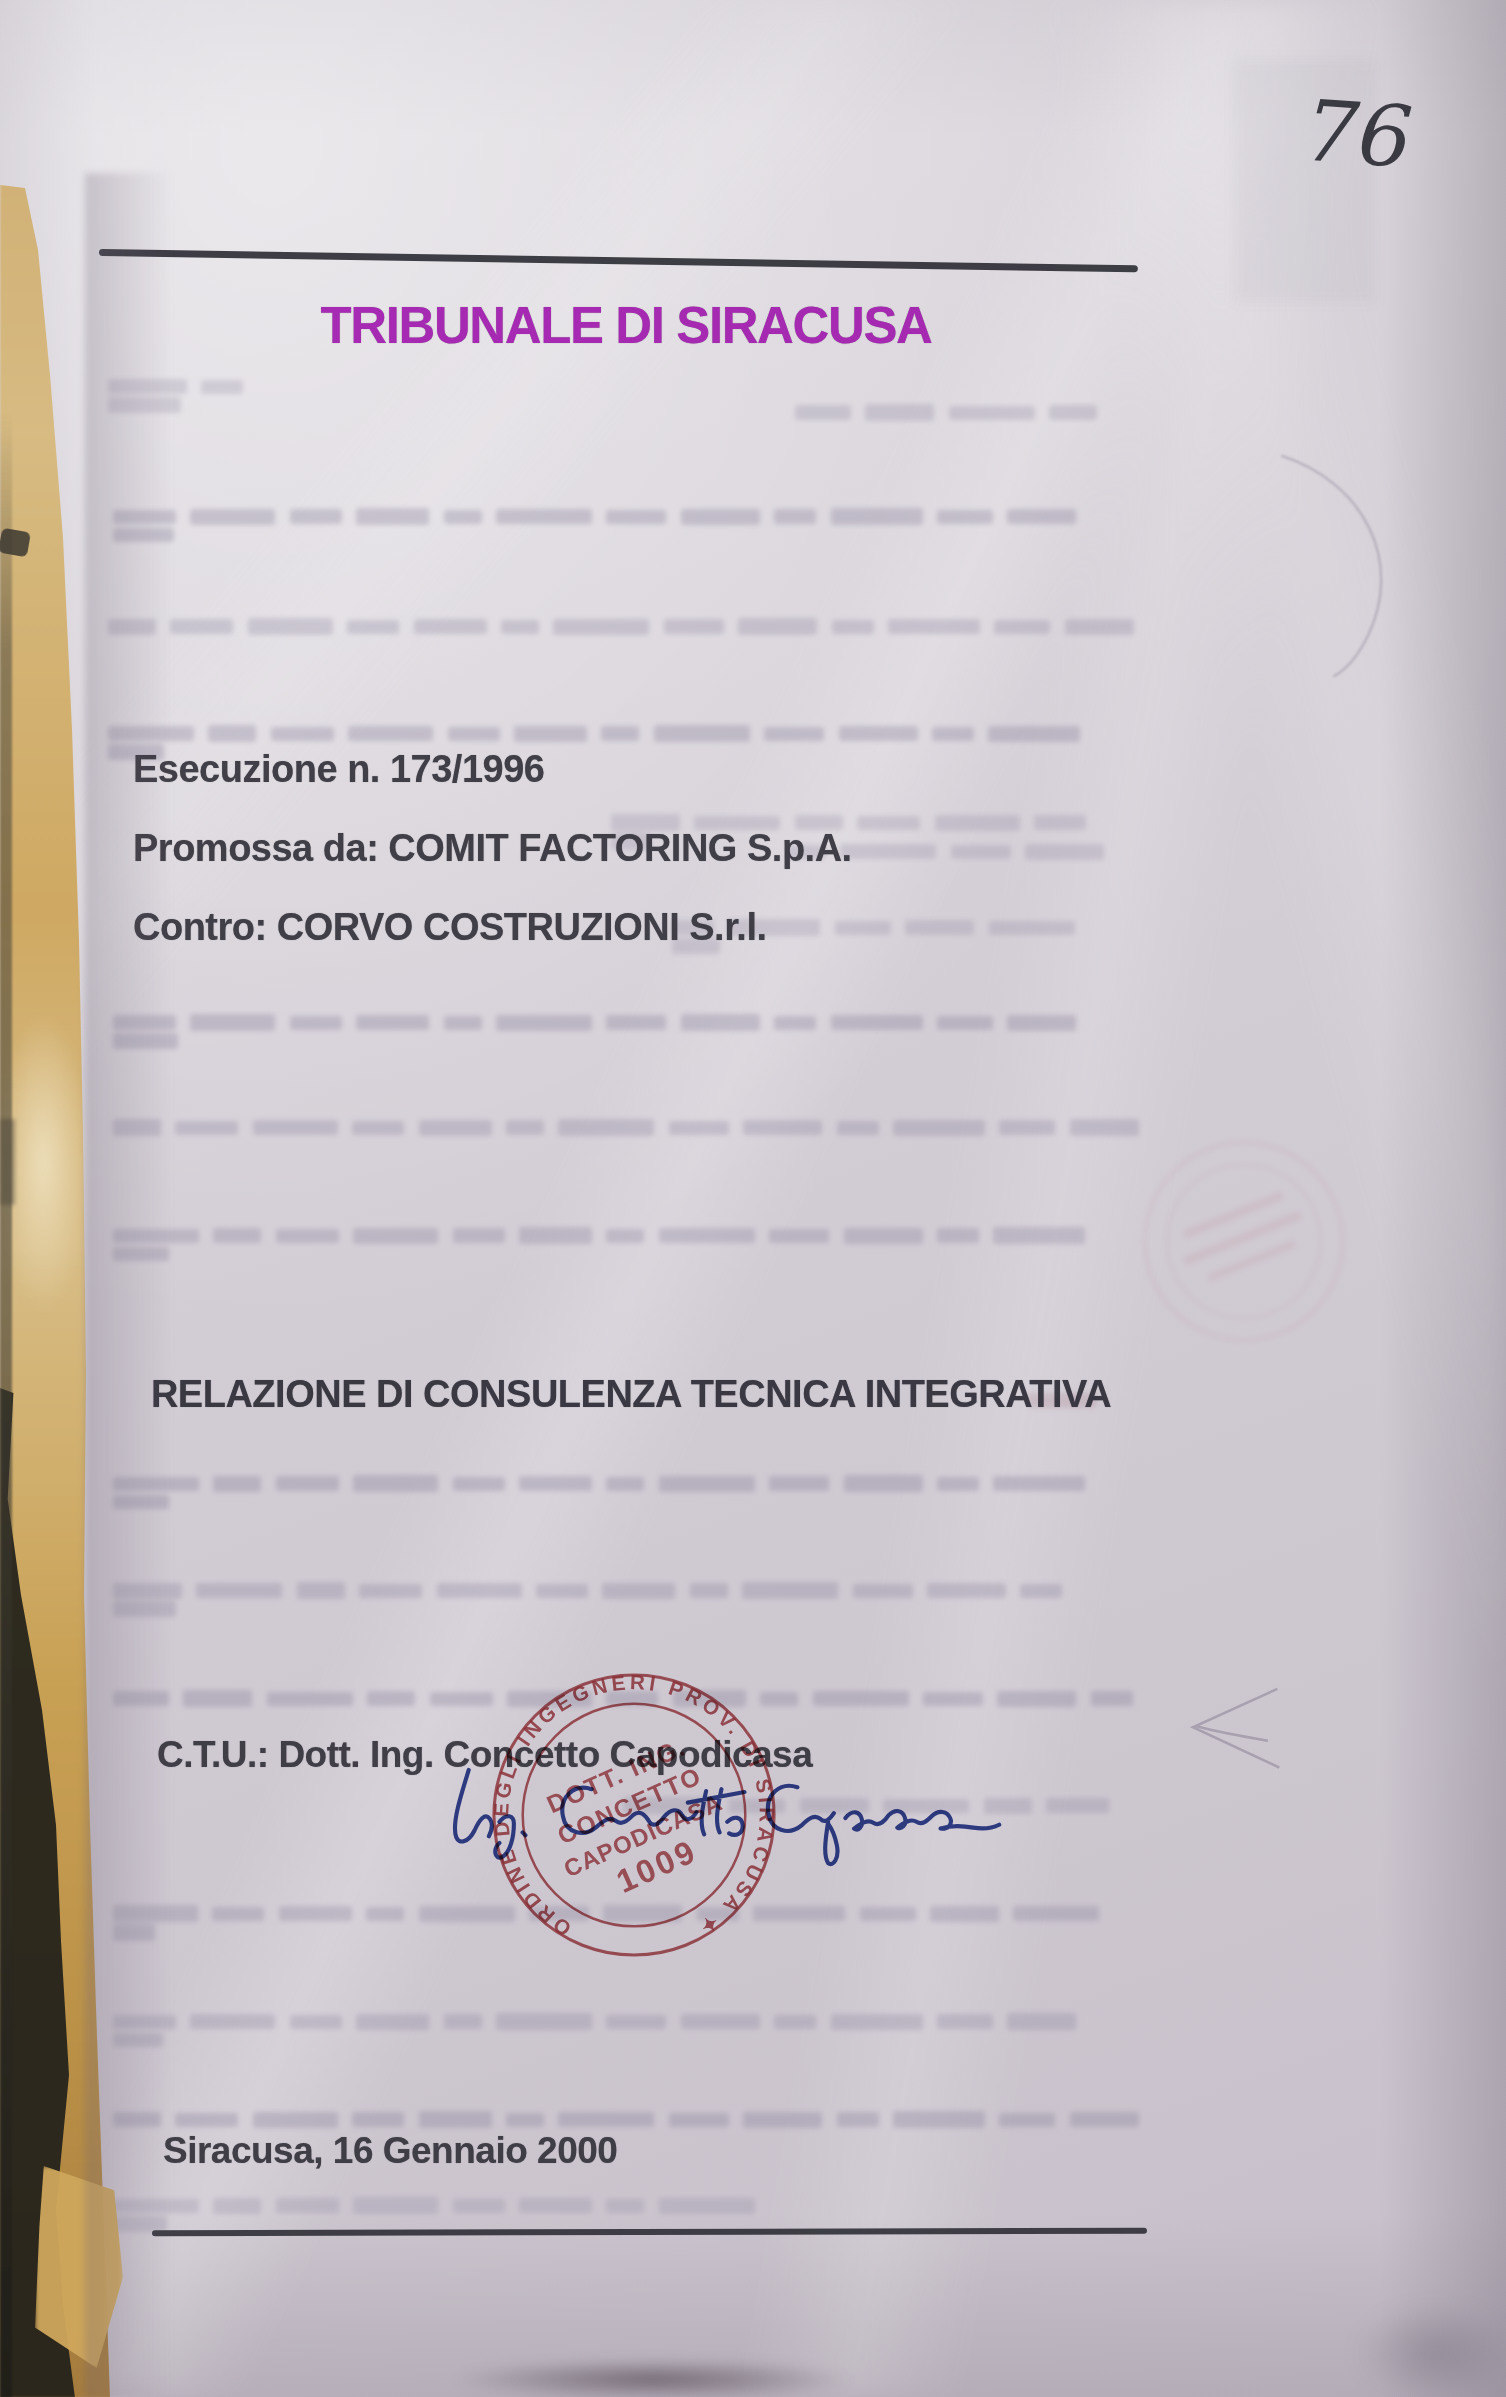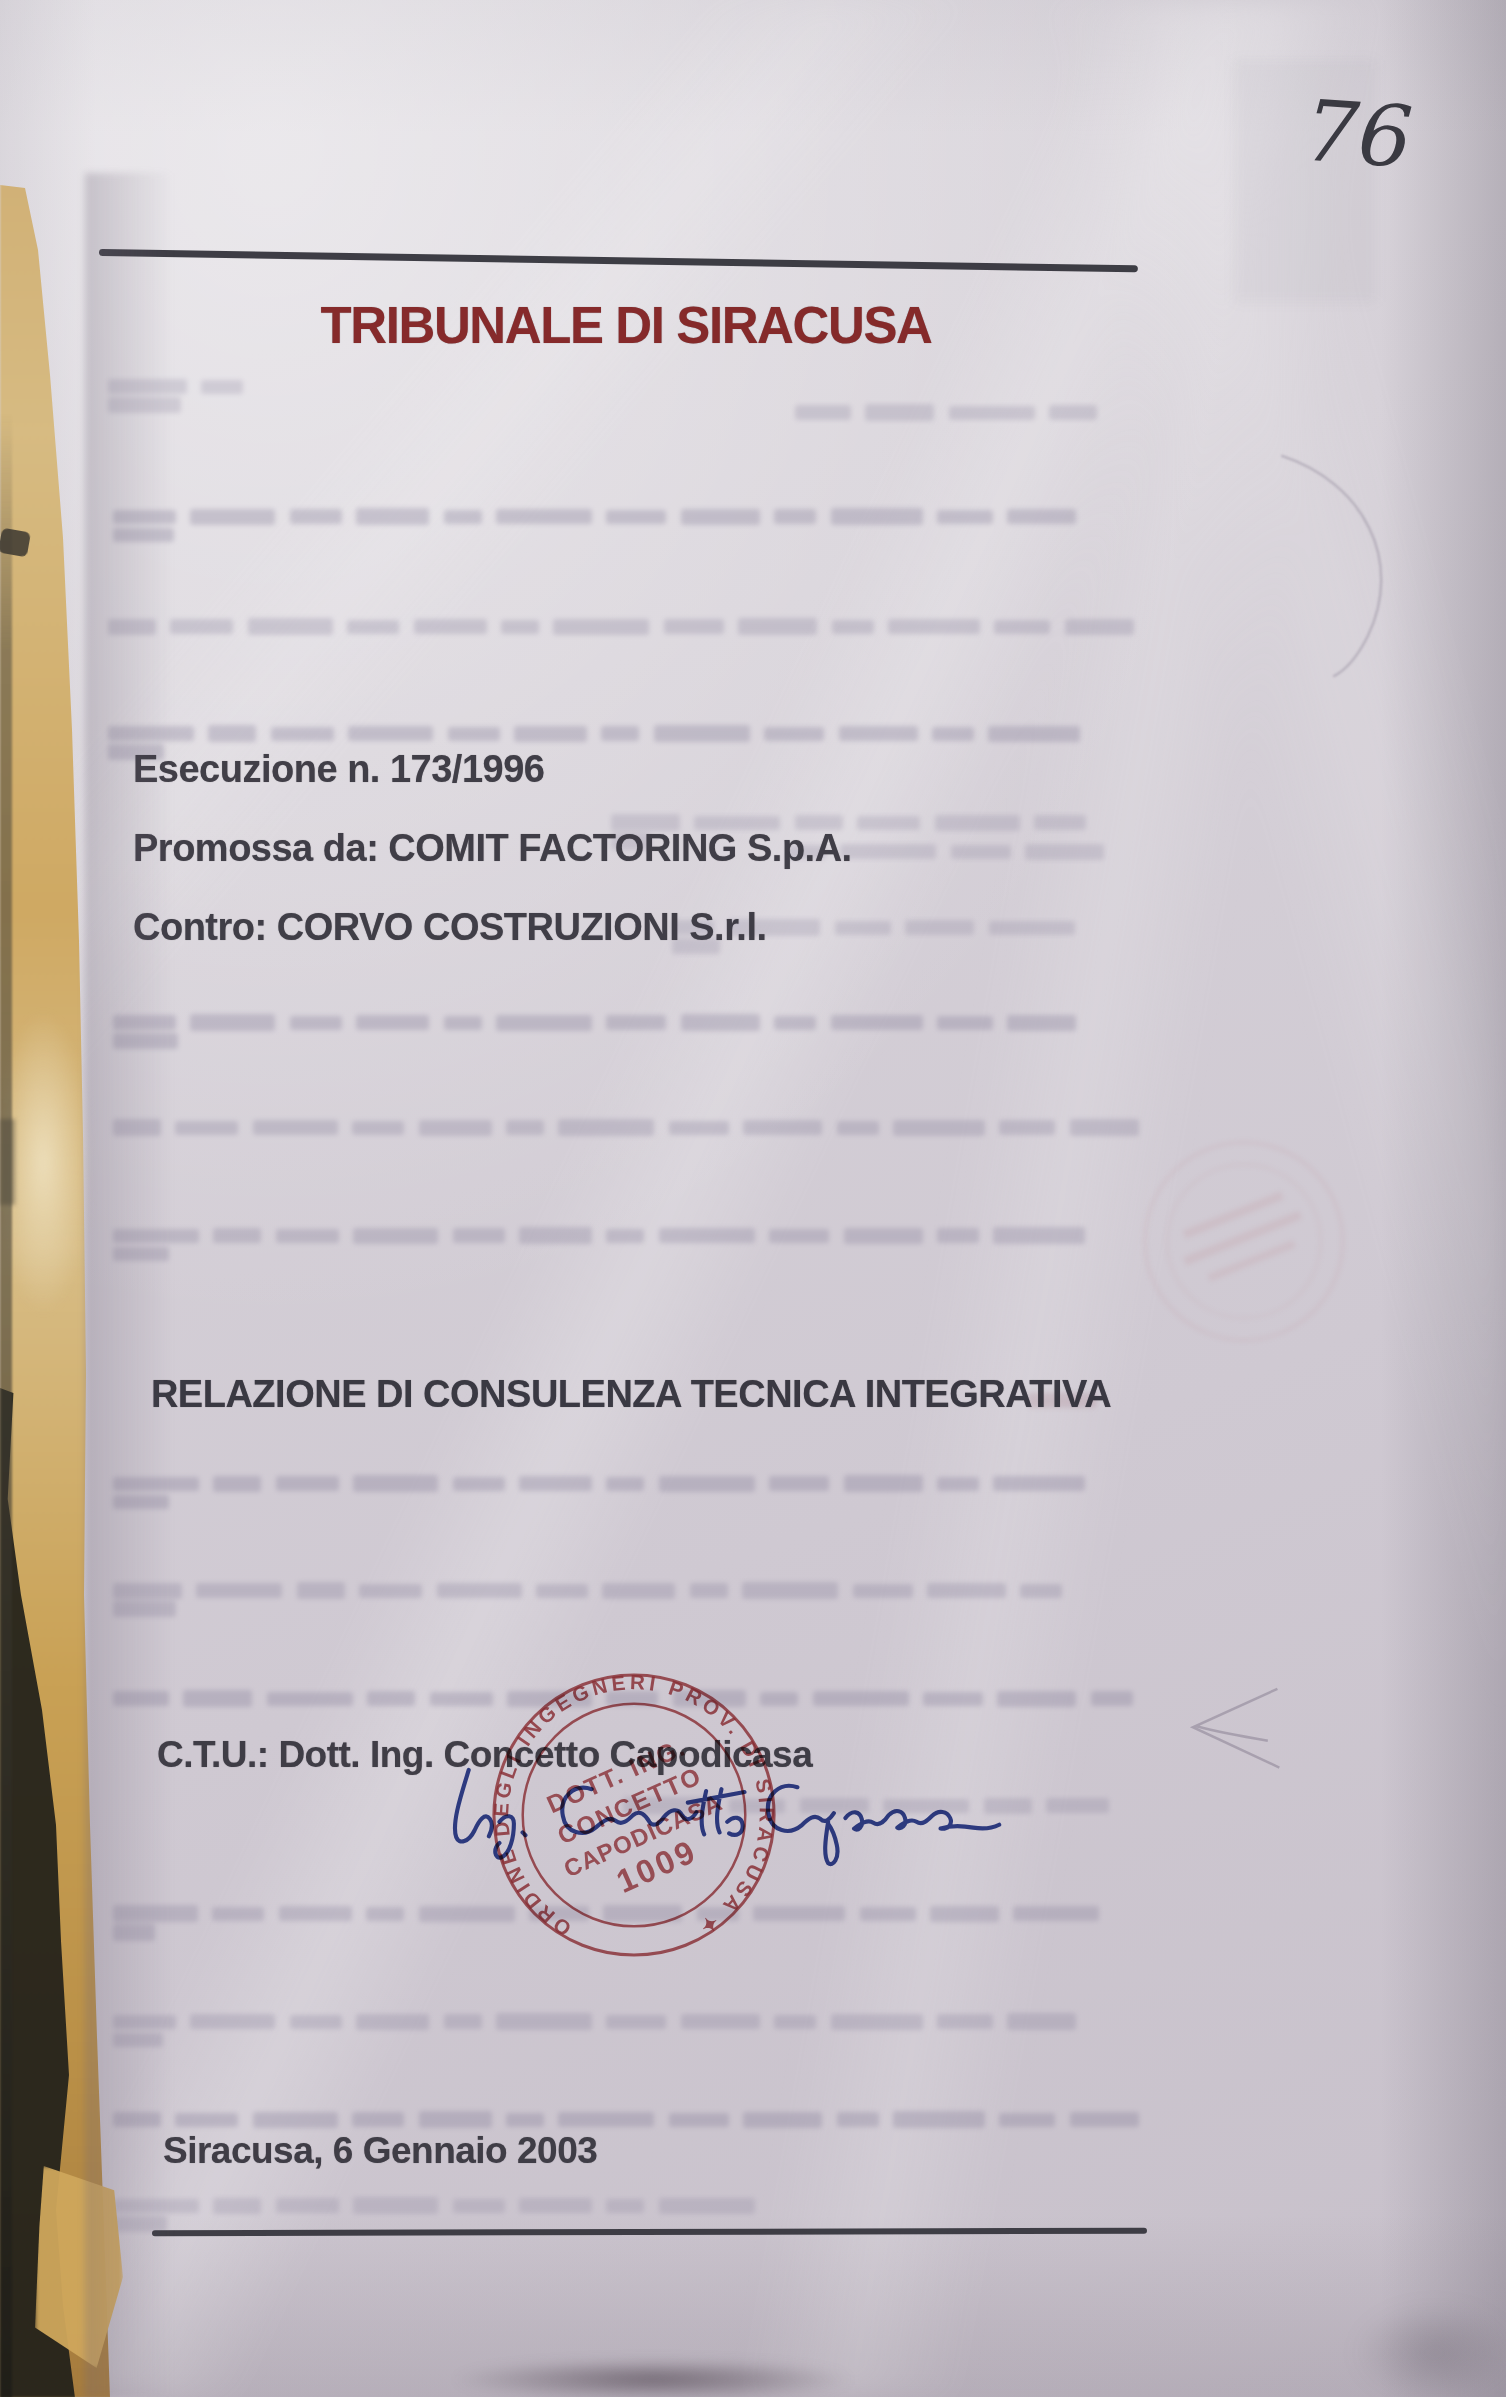--- a/index.html
+++ b/index.html
@@ -15,21 +15,21 @@
       linear-gradient(160deg,#dcd8de 0%,#d6d1d8 30%,#cfc9d2 62%,#c7c0ca 100%);}
   .streaks{position:absolute;inset:0;pointer-events:none;opacity:.55;filter:blur(13.4px);
     background:
       linear-gradient(115deg, transparent 42%, rgba(255,255,255,.35) 47%, transparent 52%),
       linear-gradient(100deg, transparent 60%, rgba(255,255,255,.28) 66%, transparent 72%),
       linear-gradient(130deg, transparent 20%, rgba(255,255,255,.20) 24%, transparent 28%),
       linear-gradient(75deg, transparent 78%, rgba(255,255,255,.22) 84%, transparent 90%);}
   .t{position:absolute;color:#35333c;white-space:nowrap;font-weight:700;
      text-shadow:0 0 1px rgba(51,49,58,.5);opacity:.93;}
   .ctr{transform:translateX(-50%);}
-  #court{left:626px;top:296px;font-size:51px;letter-spacing:-1.4px;color:#7f1d1d;}
+  #court{left:626px;top:296px;font-size:51px;letter-spacing:-1.4px;color:#a21caf;}
   #section{left:644px;top:400px;font-size:43px;letter-spacing:-1px;color:#2e2d35;}
   #exe{left:133px;top:748px;font-size:38px;letter-spacing:-0.5px;}
   #promossa{left:133px;top:827px;font-size:38px;letter-spacing:-0.5px;}
   #contro{left:133px;top:906px;font-size:38px;letter-spacing:-0.5px;}
   #relazione{left:631px;top:1373px;font-size:38px;letter-spacing:-0.5px;color:#2f2e38;}
   #ctu{left:157px;top:1734px;font-size:37px;letter-spacing:-0.5px;}
   #pdate{left:163px;top:2130px;font-size:37px;letter-spacing:-0.5px;}
   .rule{position:absolute;background:#2f2f36;border-radius:3.8px;}
   #ruleTop{left:99px;top:249px;width:1039px;height:6.7px;transform:rotate(0.9deg);
            transform-origin:left center;opacity:.92;}
@@ -99,21 +99,21 @@
 
   <div class="rule" id="ruleTop"></div>
   <div class="rule" id="ruleBottom"></div>
 
   <div class="t ctr" id="court">TRIBUNALE DI SIRACUSA</div>
   <div class="t" id="exe">Esecuzione n. 173/1996</div>
   <div class="t" id="promossa">Promossa da: COMIT FACTORING S.p.A.</div>
   <div class="t" id="contro">Contro: CORVO COSTRUZIONI S.r.l.</div>
   <div class="t ctr" id="relazione">RELAZIONE DI CONSULENZA TECNICA INTEGRATIVA</div>
   <div class="t" id="ctu">C.T.U.: Dott. Ing. Concetto Capodicasa</div>
-  <div class="t" id="pdate">Siracusa, 6 Gennaio 2003</div>
+  <div class="t" id="pdate">Siracusa, 16 Gennaio 2000</div>
 
   <svg id="numSvg" width="163" height="144" aria-label="76" viewBox="0 0 170 150">
     <text x="28" y="100" transform="rotate(4 80 70)" style="font-family:'DejaVu Serif',serif;font-style:italic;font-size:88px;fill:#26262e;opacity:.88;">76</text>
   </svg>
 
   <svg id="stampSvg" width="330" height="330" viewBox="0 0 344 344">
     <defs>
       <path id="ringPath" d="M 172 303 A 131 131 0 1 1 172 41 A 131 131 0 1 1 172 303" fill="none"></path>
     </defs>
     <g opacity="0.8" fill="none" stroke="#a8383d">

